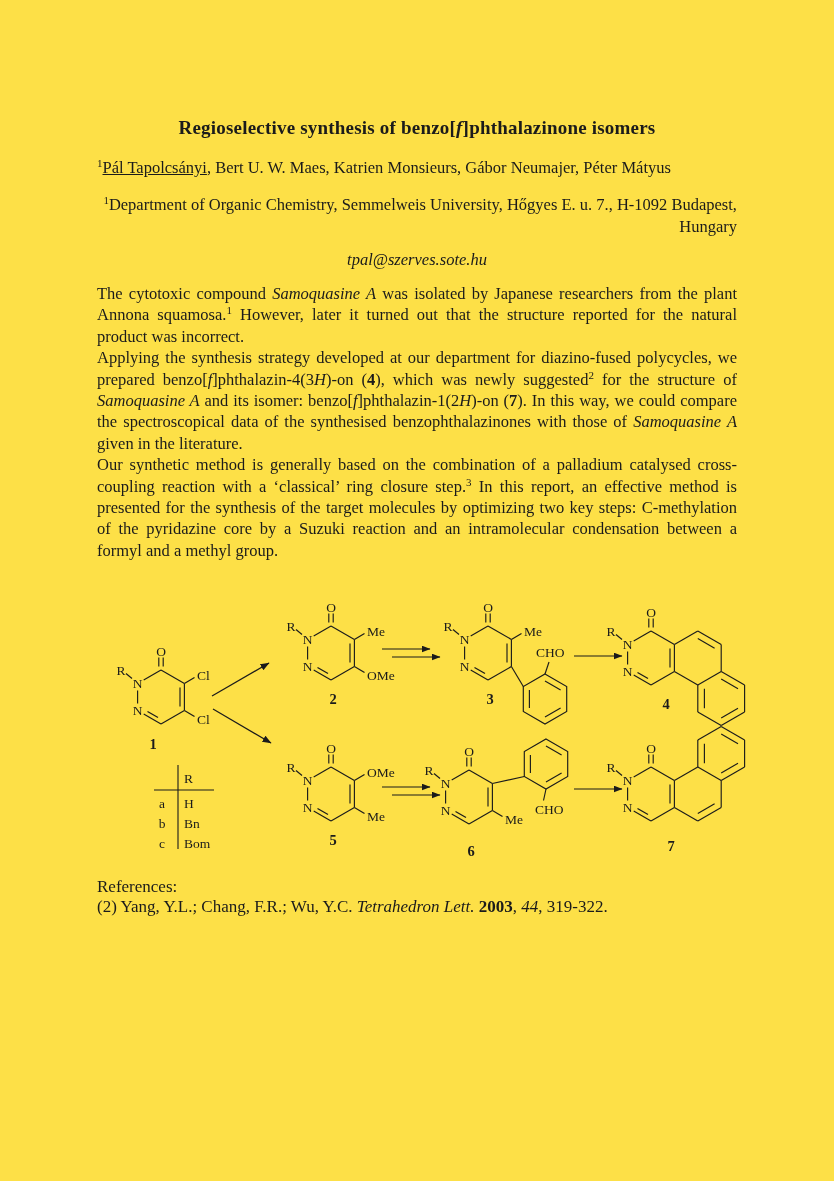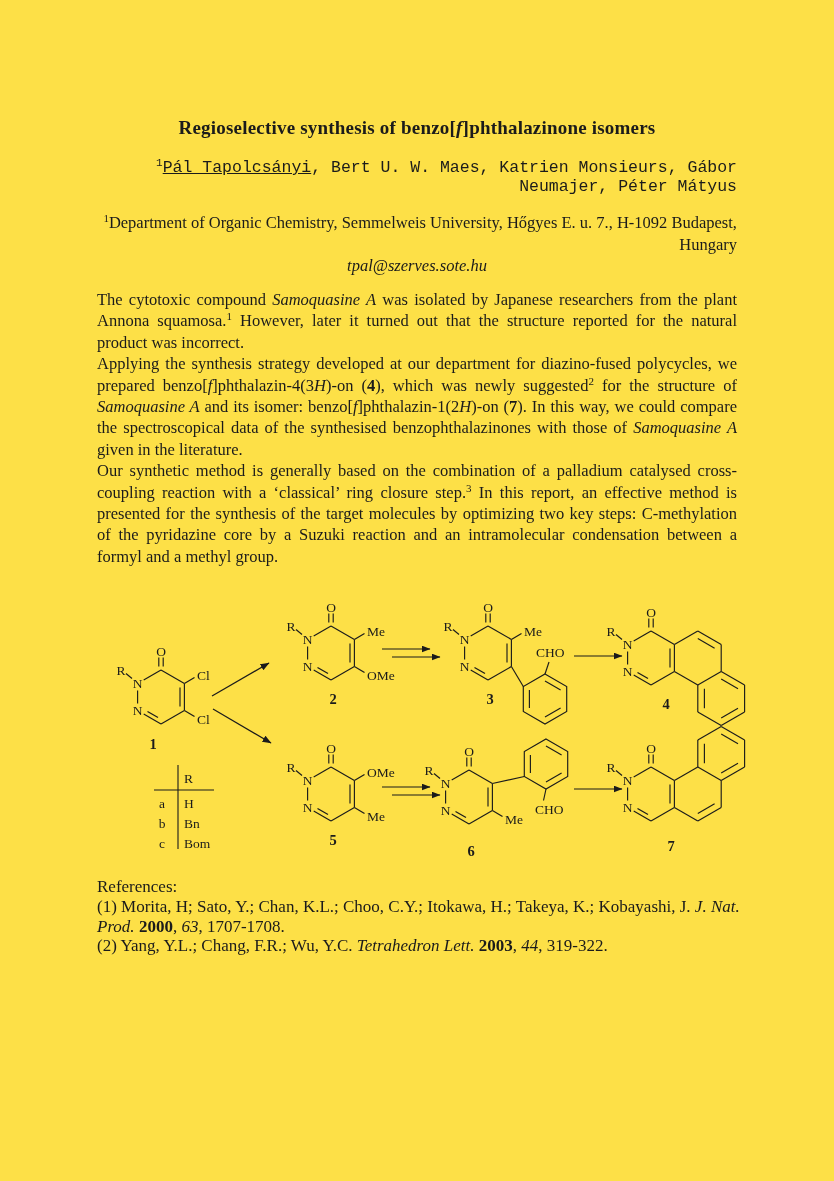--- a/index.html
+++ b/index.html
@@ -1,22 +1,22 @@
 <!DOCTYPE html>
 <html><head>
 <meta charset="utf-8">
 <style>
   html,body{margin:0;padding:0;}
   .page{position:relative;width:834px;height:1181px;background:#fde047;overflow:hidden;
         font-family:"Liberation Serif","DejaVu Serif",serif;color:#1b1b1b;}
   .column{position:absolute;left:97px;top:117px;width:640px;}
   .title{text-align:center;font-size:19px;font-weight:bold;letter-spacing:.2px;margin:0 0 19px 0;}
-  .authors{text-align:right;font-size:16.5px;margin:0 0 16px 0;font-family:Liberation Mono, monospace;}
+  .authors{text-align:left;font-size:16.5px;margin:0 0 16px 0;}
   .affil{text-align:right;font-size:16.5px;line-height:22px;margin:0;}
-  .email{text-align:center;font-style:italic;font-size:16.5px;margin:0 0 13px 0;}
+  .email{text-align:center;font-style:italic;font-size:16.5px;margin:12px 0 13px 0;}
   .abstract p{margin:0;font-size:16.5px;line-height:21.4px;text-align:justify;}
   .it{font-style:italic}
   .b{font-weight:bold}
   .u{text-decoration:underline}
   sup{font-size:11px;vertical-align:super;line-height:0;}
   .scheme{position:absolute;left:96px;top:597px;}
   .bond{stroke:#1b1b1b;stroke-width:1.15;fill:none;}
   .ringp{fill:none;stroke:#1b1b1b;stroke-width:1.15;}
   .arrow{stroke:#1b1b1b;stroke-width:1.2;fill:none;marker-end:url(#ah);}
   .tline{stroke:#1b1b1b;stroke-width:1.1;}
@@ -188,17 +188,16 @@
       <text class="tval" x="88" y="206">H</text>
       <text class="tkey" x="66" y="226">b</text>
       <text class="tval" x="88" y="226">Bn</text>
       <text class="tkey" x="66" y="246">c</text>
       <text class="tval" x="88" y="246">Bom</text>
     </g>
   </svg>
 
   <div class="refs">
     <p>References:</p>
-    <p><span>(1) Morita, H; Sato, Y.; Chan, K.L.; Choo, C.Y.; Itokawa, H.; Takeya, K.; Kobayashi, J. </span><span class="it">J. Nat. Prod.</span><span> </span><span class="b">2000</span><span>, </span><span class="it">63</span><span>, 1707-1708.</span></p>
     <p><span>(2) Yang, Y.L.; Chang, F.R.; Wu, Y.C. </span><span class="it">Tetrahedron Lett.</span><span> </span><span class="b">2003</span><span>, </span><span class="it">44</span><span>, 319-322.</span></p>
   </div>
 
 </div>
 
 </body></html>

